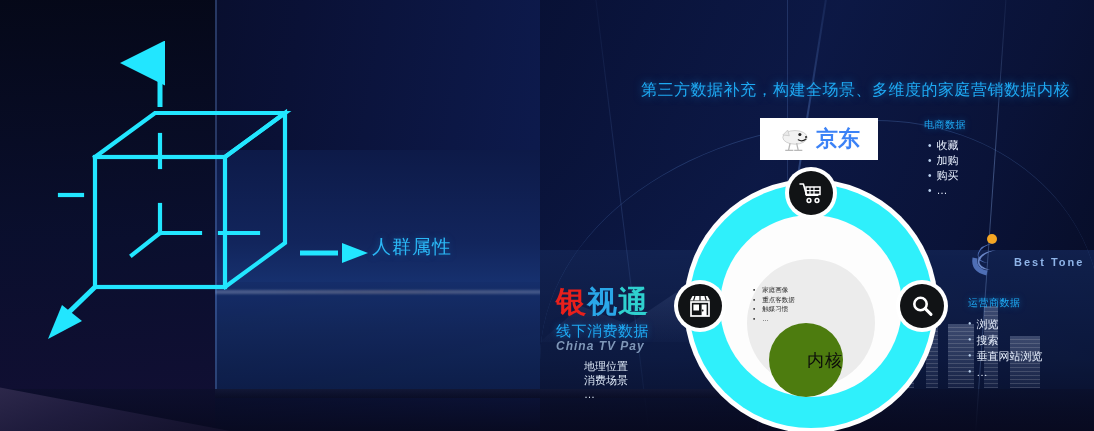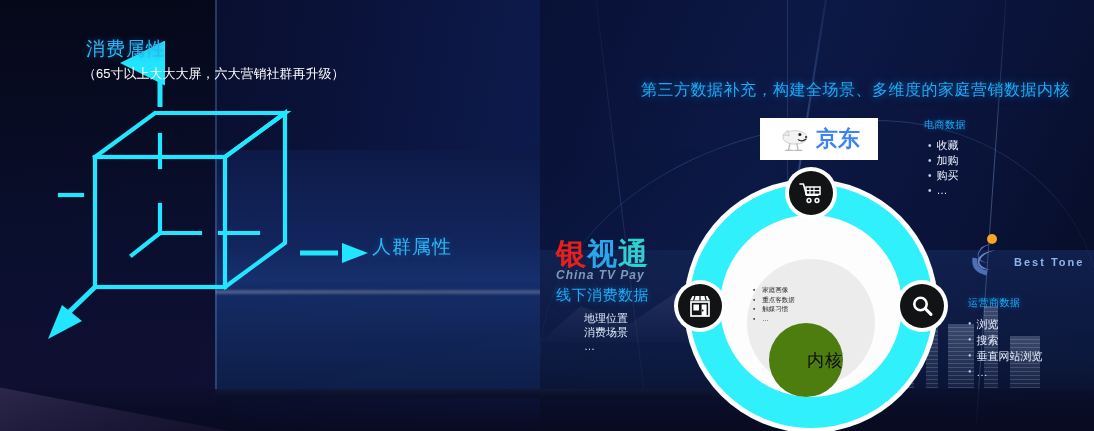--- a/index.html
+++ b/index.html
@@ -98,21 +98,21 @@
   #dmp-list .dot{color:#444;}
 
   .node{position:absolute;width:44px;height:44px;border-radius:50%;background:#111315;
     box-shadow:0 0 0 4px #ffffff;display:flex;align-items:center;justify-content:center;}
   #node-cart{left:109px;top:-4px;}
   #node-shop{left:-2px;top:109px;}
   #node-search{left:220px;top:109px;}
 
   
   #ctp{position:absolute;left:556px;top:238px;width:160px;}
-  #ctp-logo{font-size:30px;font-weight:bold;letter-spacing:1px;line-height:32px;}
+  #ctp-logo{font-size:30px;font-weight:bold;letter-spacing:1px;line-height:32px;margin-top:48px;}
   #ctp-logo .c1{color:#e8201c;}
   #ctp-logo .c2{color:#2aa7e8;}
   #ctp-logo .c3{color:#2fd0cf;}
   #ctp-en{font-size:12px;font-weight:bold;font-style:italic;color:#7f97b8;letter-spacing:1px;
     margin-top:-2px;}
   #ctp-title{font-size:15px;color:#1ea9f2;margin-top:4px;letter-spacing:.5px;
     text-shadow:0 0 6px rgba(20,120,200,.7);}
   #ctp-items{margin-top:6px;margin-left:28px;font-size:11px;color:#dbe6f5;line-height:14px;}
 
   
@@ -192,24 +192,20 @@
       <line x1="240" y1="158" x2="278" y2="158"></line>
     </g>
     <polygon points="282,148 308,158 282,168" fill="#22e6ff"></polygon>
 
     <g stroke="#22e6ff" stroke-width="5" fill="none">
       <line x1="35" y1="192" x2="4" y2="222"></line>
     </g>
     <polygon points="-12,244 2,210 22,226" fill="#22e6ff"></polygon>
   </svg>
 
-  <div id="lbl-consume">
-    <div class="axis-title">消费属性</div>
-    <div class="axis-sub">（65寸以上大大大屏，六大营销社群再升级）</div>
-  </div>
 
   <div id="lbl-crowd">
     <div class="axis-title">人群属性</div>
   </div>
 
   <div id="lbl-view">
   </div>
 
   <div id="headline">第三方数据补充，构建全场景、多维度的家庭营销数据内核</div>
 
@@ -287,22 +283,22 @@
         <circle cx="10.5" cy="10" r="6.2" stroke="#fff" stroke-width="2.6" fill="none"></circle>
         <line x1="15.2" y1="14.6" x2="21" y2="20.4" stroke="#fff" stroke-width="3" stroke-linecap="round"></line>
       </svg>
     </div>
   </div>
 
   <div id="ctp">
     <div id="ctp-logo">
       <span class="c1">银</span><span class="c2">视</span><span class="c3">通</span>
     </div>
+    <div id="ctp-title">线下消费数据</div>
     <div id="ctp-en">China TV Pay</div>
-    <div id="ctp-title">线下消费数据</div>
     <div id="ctp-items">
       <div>地理位置</div>
       <div>消费场景</div>
       <div>…</div>
     </div>
   </div>
 
   <div id="col-ec">
     <div class="col-title">电商数据</div>
     <div class="col-items">

